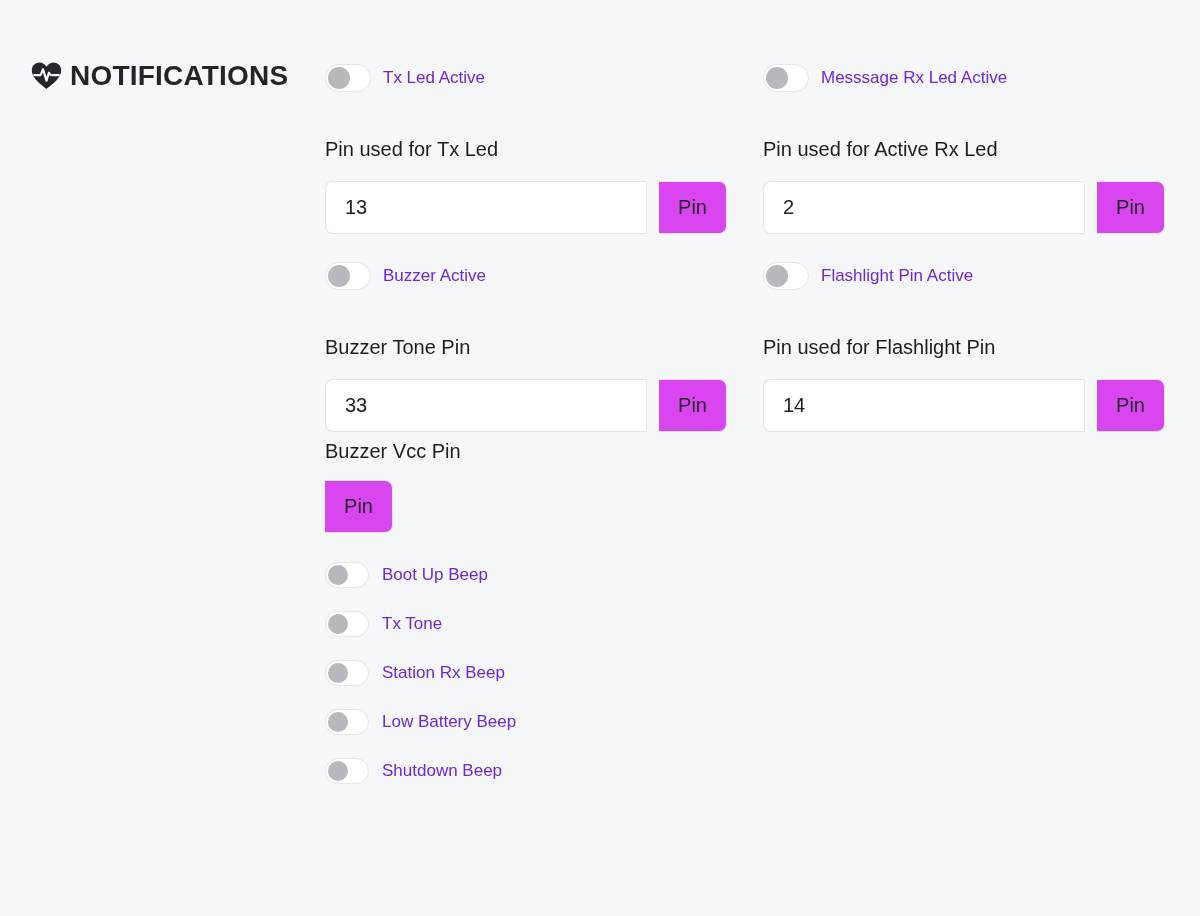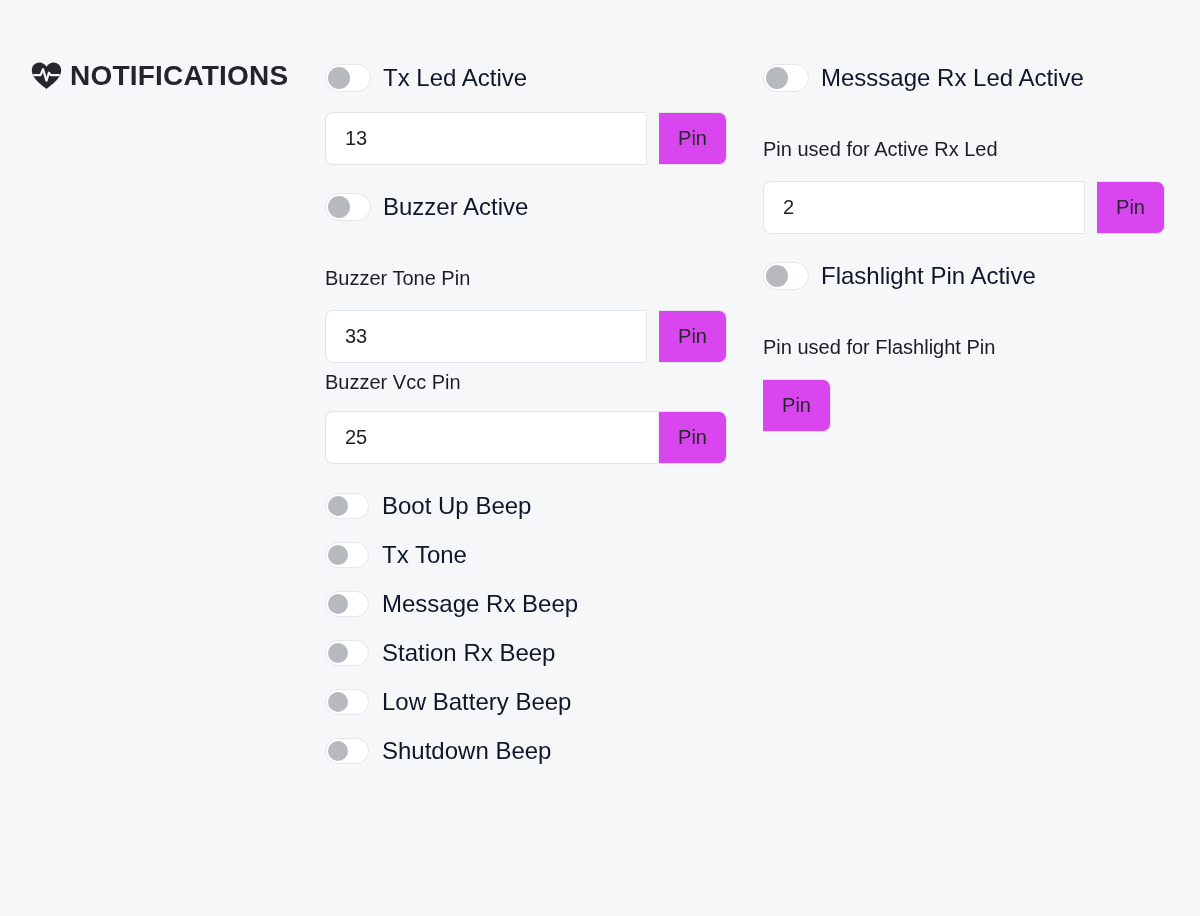--- a/index.html
+++ b/index.html
@@ -39,21 +39,21 @@
     cursor: pointer;
   }
   .toggle .knob {
     position: absolute; top: 2px; left: 2px;
     width: 22px; height: 22px; border-radius: 50%;
     background: #b6b9bd;
   }
   .toggle-row.small { height: 26px; gap: 13px; }
   .toggle-row.small .toggle { width: 44px; height: 26px; border-radius: 13px; }
   .toggle-row.small .toggle .knob { width: 20px; height: 20px; }
-  .toggle-label { font-size: 24px; color: #0f172a; white-space: nowrap; }
+  .toggle-label { font-size: 17px; color: #6d28d9; white-space: nowrap; }
 
   
   .field-label {
     font-size: 20px; line-height: 24px; color: #1b1e22; white-space: nowrap;
   }
 
   
   .input-group {
     display: flex; height: 53px; width: 402px; box-sizing: border-box;
   }
@@ -98,61 +98,55 @@
 
   <div class="col col-left">
 
     <div class="toggle-row mt4">
       <div class="toggle" role="switch" aria-checked="false">
           <div class="knob"></div>
         </div>
       <span class="toggle-label">Tx Led Active</span>
     </div>
 
+    <div class="field-label mt45">Pin used for Tx Led</div>
     <div class="input-group mt20">
       <input class="pin-input" type="text" value="13" style="">
       <div class="input-addon">Pin</div>
     </div>
 
     <div class="toggle-row mt28">
       <div class="toggle" role="switch" aria-checked="false">
           <div class="knob"></div>
         </div>
       <span class="toggle-label">Buzzer Active</span>
     </div>
 
     <div class="field-label mt45">Buzzer Tone Pin</div>
     <div class="input-group mt20">
       <input class="pin-input" type="text" value="33" style="">
       <div class="input-addon">Pin</div>
     </div>
 
     <div class="field-label mt7">Buzzer Vcc Pin</div>
     <div class="input-group mt17">
-      <input class="pin-input" type="text" value="25" style="">
       <div class="input-addon">Pin</div>
     </div>
 
     <div class="toggle-row small mt29">
       <div class="toggle" role="switch" aria-checked="false">
           <div class="knob"></div>
         </div>
       <span class="toggle-label">Boot Up Beep</span>
     </div>
     <div class="toggle-row small mt23">
       <div class="toggle" role="switch" aria-checked="false">
           <div class="knob"></div>
         </div>
       <span class="toggle-label">Tx Tone</span>
-    </div>
-    <div class="toggle-row small mt23">
-      <div class="toggle" role="switch" aria-checked="false">
-          <div class="knob"></div>
-        </div>
-      <span class="toggle-label">Message Rx Beep</span>
     </div>
     <div class="toggle-row small mt23">
       <div class="toggle" role="switch" aria-checked="false">
           <div class="knob"></div>
         </div>
       <span class="toggle-label">Station Rx Beep</span>
     </div>
     <div class="toggle-row small mt23">
       <div class="toggle" role="switch" aria-checked="false">
           <div class="knob"></div>
@@ -185,18 +179,19 @@
 
     <div class="toggle-row mt28">
       <div class="toggle" role="switch" aria-checked="false">
           <div class="knob"></div>
         </div>
       <span class="toggle-label">Flashlight Pin Active</span>
     </div>
 
     <div class="field-label mt45">Pin used for Flashlight Pin</div>
     <div class="input-group mt20">
+      <input class="pin-input" type="text" value="14" style="">
       <div class="input-addon">Pin</div>
     </div>
 
   </div>
 
 </div>
 
 </body></html>

